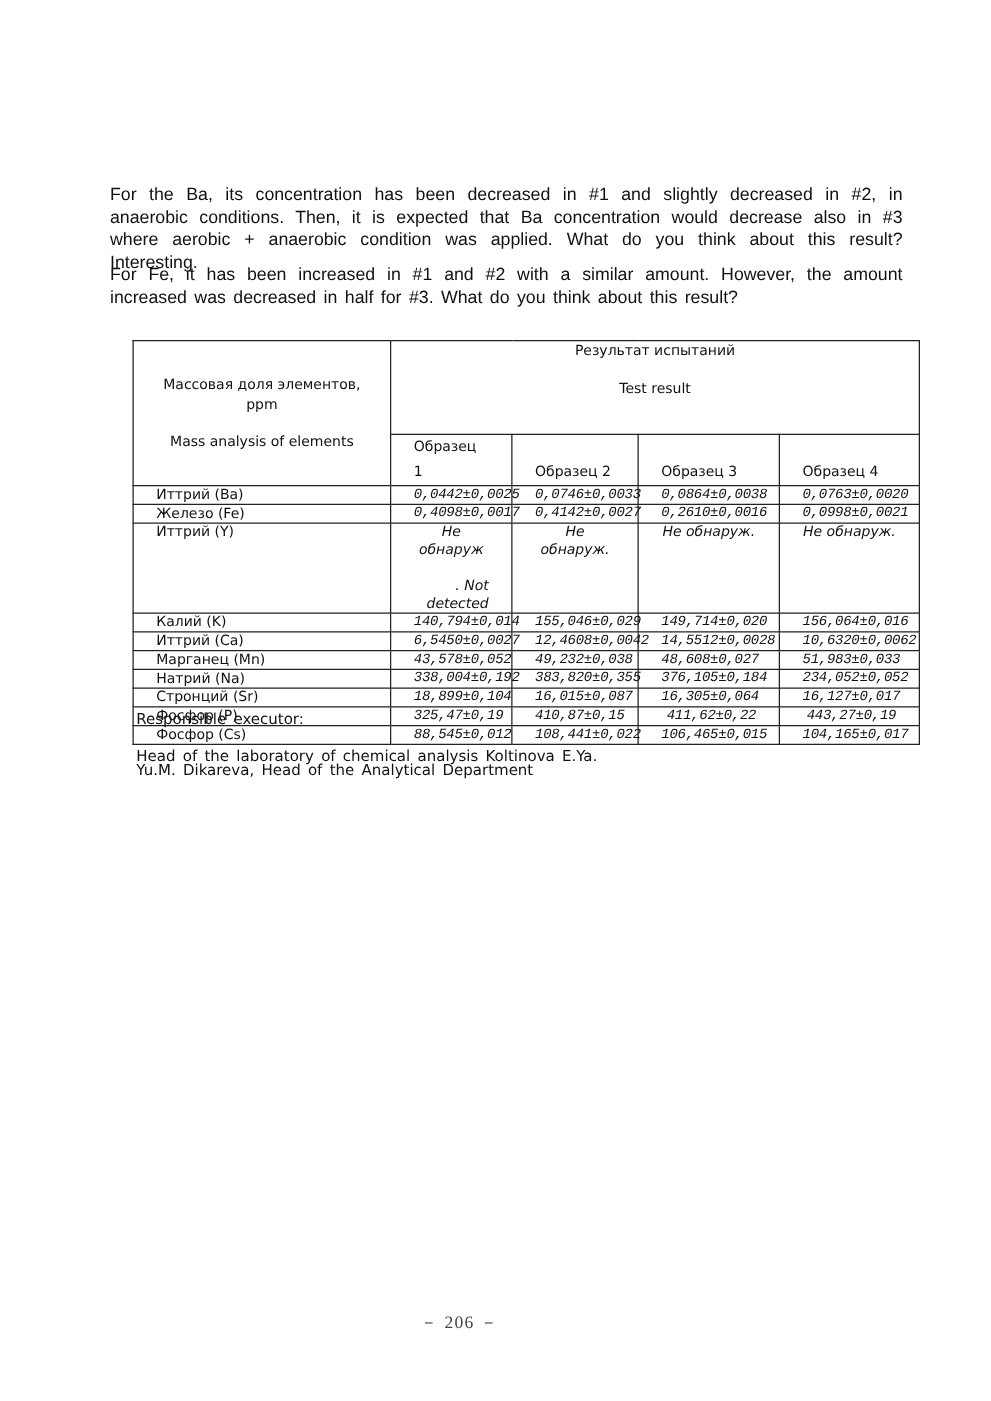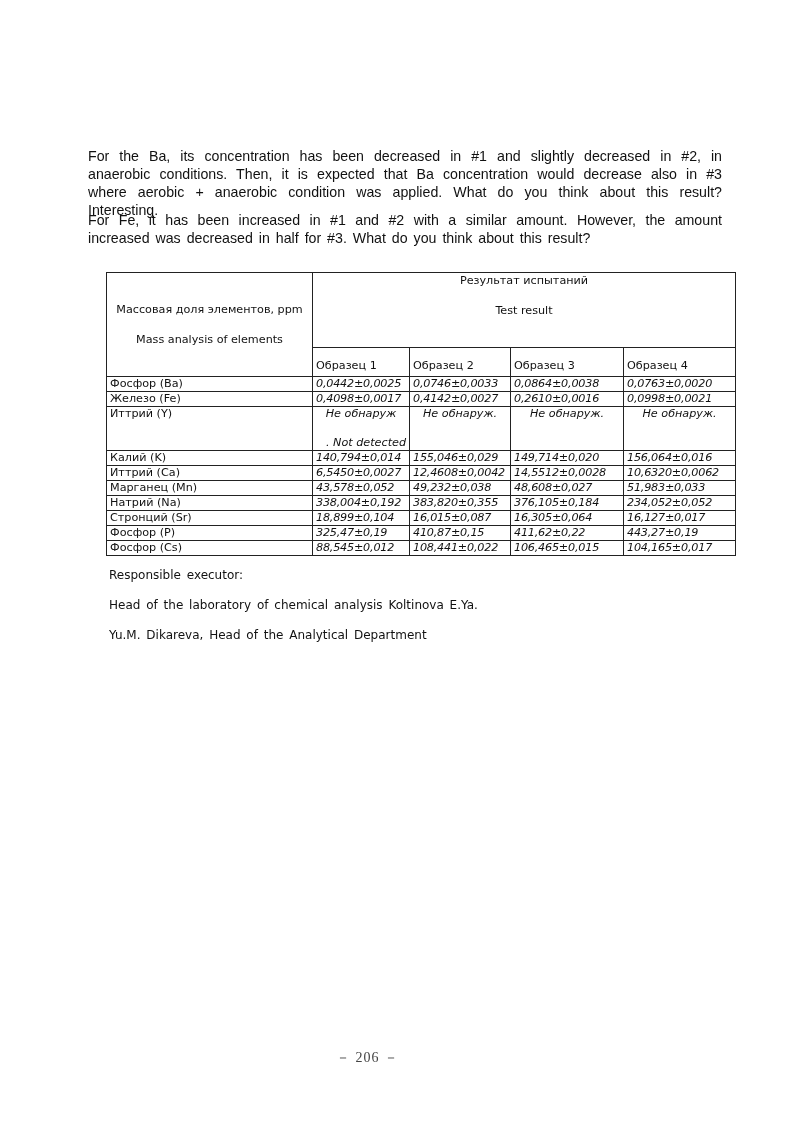--- a/index.html
+++ b/index.html
@@ -1,36 +1,36 @@
 <!DOCTYPE html>
 <html><head>
 <meta charset="utf-8">
 <style>
   html, body { margin: 0; padding: 0; background: #ffffff; }
   body { width: 793px; height: 1121px; position: relative; overflow: hidden; color: #111; }
   .para { position: absolute; left: 73px; width: 634px; font-family: Liberation Sans, sans-serif; font-size: 14.2px; line-height: 18px; text-align: justify; word-spacing: 2px; margin: 15px; }
   #p1 { top: 132px; }
   #p2 { top: 196px; }
   table.results { position: absolute; left: 106px; top: 272px; width: 629px; border-collapse: collapse; font-family: "DejaVu Sans", sans-serif; font-size: 11.2px; table-layout: fixed; }
-  table.results td, table.results th { border: 1px solid #222; padding: 0 3px; font-weight: normal; }
+  table.results td, table.results th { border: 1px solid #222; padding: 0 18px; font-weight: normal; }
   table.results .outer-top { border-top: 1.5px solid #222; }
   th.label-head { text-align: center; vertical-align: middle; line-height: 16px; padding-top: 0; }
   th.label-head .spacer { display: block; height: 14px; }
   th.result-head { text-align: center; vertical-align: top; line-height: 16px; height: 74px; }
   th.result-head .gap { display: block; height: 14px; }
   th.sample-head { text-align: left; height: 28px; vertical-align: bottom; line-height: 20px; }
   td.el { text-align: left; height: 14px; line-height: 14px; }
-  td.val { text-align: left; font-style: italic; height: 14px; line-height: 14px; white-space: nowrap; letter-spacing: -0.2px; }
+  td.val { text-align: right; font-style: italic; height: 14px; line-height: 14px; white-space: nowrap; letter-spacing: -0.2px; font-family: Liberation Mono, monospace; }
   td.nd { vertical-align: top; text-align: center; font-style: italic; height: 42px; line-height: 14px; }
   td.nd .nd-en { display: block; text-align: right; margin-top: 15px; }
   td.el-tall { vertical-align: top; height: 42px; line-height: 14px; }
   .sig { position: absolute; left: 109px; font-family: "DejaVu Sans", sans-serif; font-size: 12px; margin: 0; word-spacing: 2px; }
   #sig1 { top: 568px; }
   #sig2 { top: 598px; }
-  #sig3 { top: 628px; }
+  #sig3 { top: 609px; }
   .page-num { position: absolute; left: 0; width: 735px; top: 1049px; text-align: center; font-family: "Liberation Serif", serif; font-size: 14px; color: #444; letter-spacing: 1px; }
 </style>
 </head>
 <body>
 
 <p id="p1" class="para">For the Ba, its concentration has been decreased in #1 and slightly decreased in #2, in anaerobic conditions. Then, it is expected that Ba concentration would decrease also in #3 where aerobic + anaerobic condition was applied. What do you think about this result? Interesting.</p>
 <p id="p2" class="para">For Fe, it has been increased in #1 and #2 with a similar amount. However, the amount increased was decreased in half for #3. What do you think about this result?</p>
 
 <table class="results">
   <colgroup>
@@ -55,21 +55,21 @@
     </tr>
     <tr>
       <th class="sample-head">Образец 1</th>
       <th class="sample-head">Образец 2</th>
       <th class="sample-head">Образец 3</th>
       <th class="sample-head">Образец 4</th>
     </tr>
   </thead>
   <tbody>
     <tr>
-      <td class="el">Фосфор (Ba)</td>
+      <td class="el">Иттрий (Ba)</td>
       <td class="val">0,0442±0,0025</td>
       <td class="val">0,0746±0,0033</td>
       <td class="val">0,0864±0,0038</td>
       <td class="val">0,0763±0,0020</td>
     </tr>
     <tr>
       <td class="el">Железо (Fe)</td>
       <td class="val">0,4098±0,0017</td>
       <td class="val">0,4142±0,0027</td>
       <td class="val">0,2610±0,0016</td>

